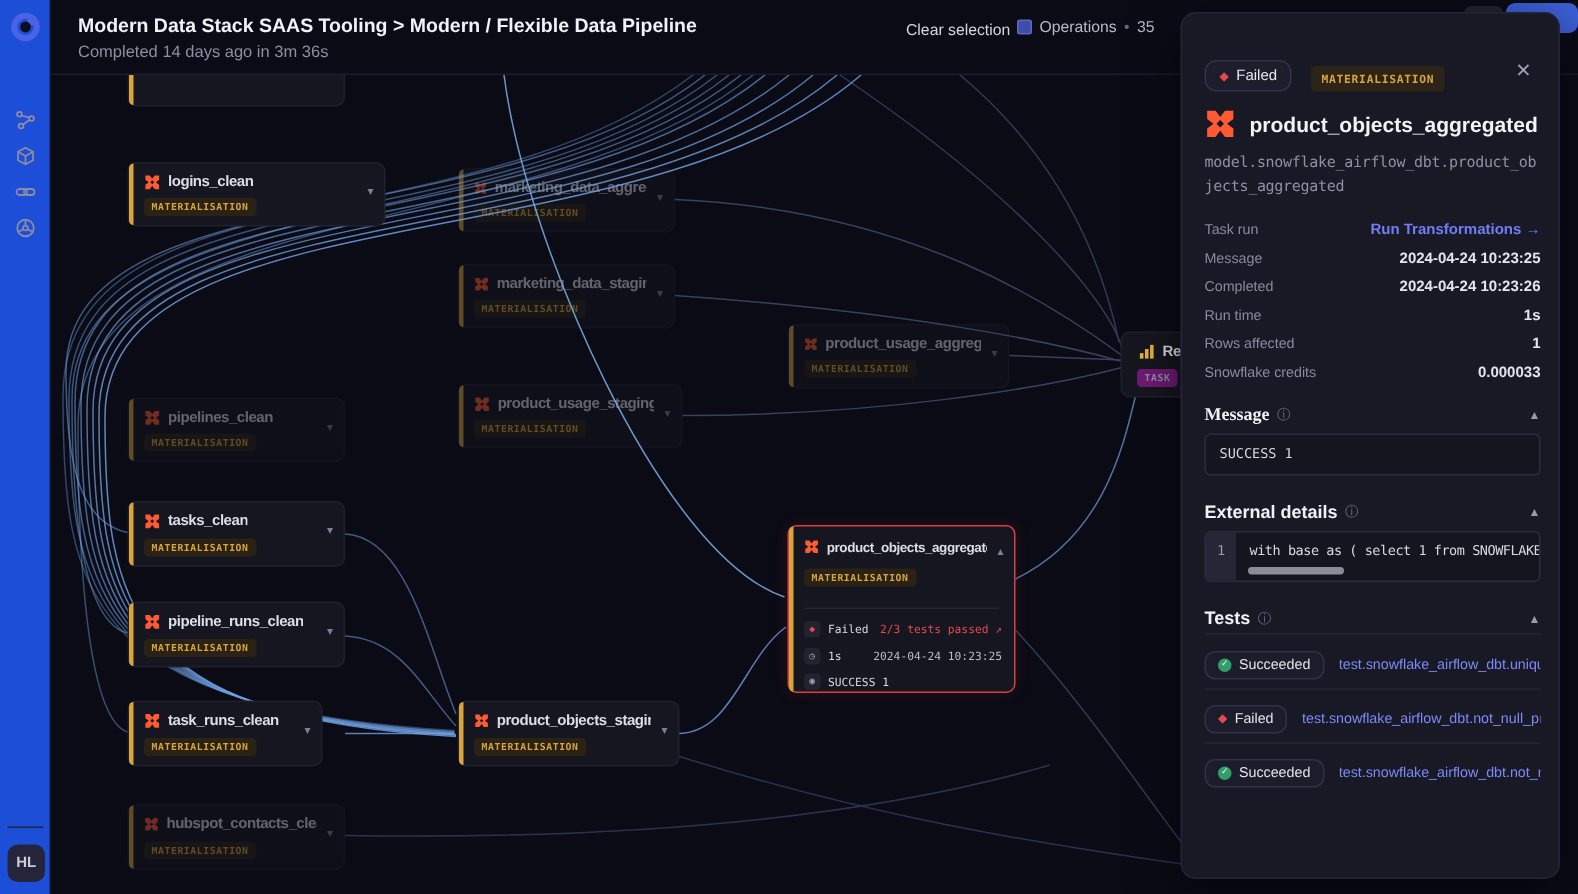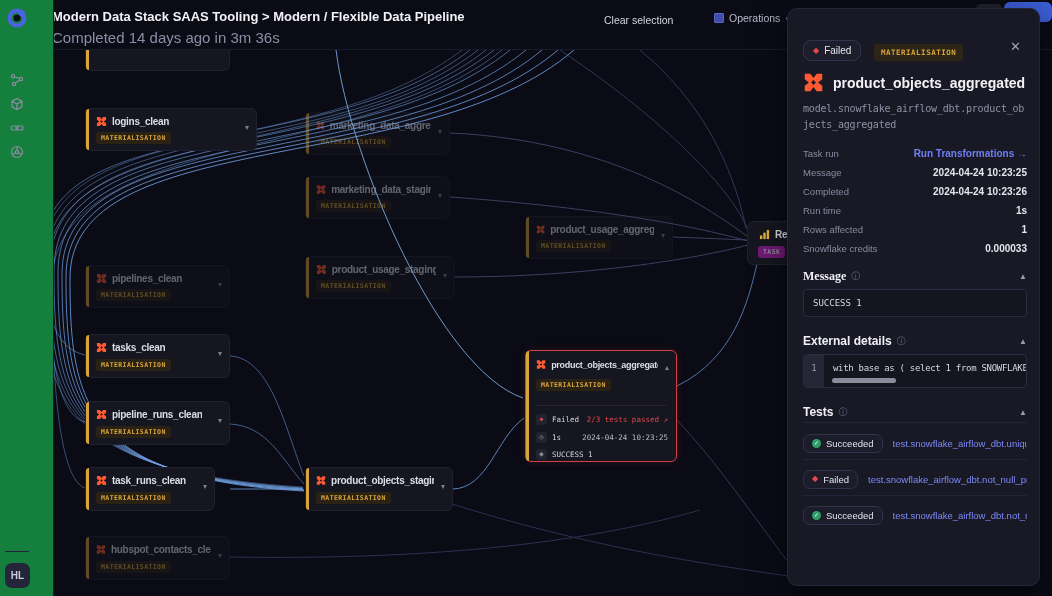--- a/index.html
+++ b/index.html
@@ -1,40 +1,40 @@
 <!DOCTYPE html>
 <html><head>
 <meta charset="utf-8">
 <style>
   * { margin:0; padding:0; box-sizing:border-box; }
   html,body { width:1052px; height:596px; overflow:hidden; background:#0a0b15;
     font-family:"Liberation Sans", sans-serif; }
   #app { position:relative; width:1052px; height:596px; }
 
   
-  .sidebar { position:absolute; left:0; top:0; width:54px; height:596px;
-    background:#15803d; border-right:1px solid #191a2b; z-index:30; }
+  .sidebar { position:absolute; left:0; top:0; width:34px; height:596px;
+    background:#1d4ed8; border-right:1px solid #191a2b; z-index:30; }
   .logo { position:absolute; left:6px; top:7px; width:22px; height:22px; }
   .side-icons { position:absolute; left:0; top:68px; width:34px; }
   .sicon { width:34px; height:24px; display:flex; align-items:center; justify-content:center;
     color:#8b8ca3; cursor:pointer; }
   .sicon svg { stroke:#8b8ca3; }
   .side-divider { position:absolute; left:5px; top:551px; width:24px; height:1px; background:#23243a; }
   .avatar { position:absolute; left:5px; top:563px; width:25px; height:25px; border-radius:7px;
     background:#24243a; color:#cbccd8; font-size:10px; font-weight:bold;
     display:flex; align-items:center; justify-content:center; }
 
   
   .header { position:absolute; left:34px; top:0; width:1018px; height:50px;
     background:#0a0b15; border-bottom:1px solid #1b1c2e; z-index:10; }
   .crumb { position:absolute; left:18px; top:9px; font-size:13px; font-weight:bold; color:#f1f1f6; }
-  .subtitle { position:absolute; left:18px; top:29px; font-size:15px; color:#8d8ea4; }
+  .subtitle { position:absolute; left:18px; top:29px; font-size:11px; color:#8d8ea4; }
   .clear-sel { position:absolute; left:570px; top:14px; font-size:10.5px; color:#d4d5e0; cursor:pointer; }
   .ops { position:absolute; left:644px; top:12px; display:flex; align-items:center; gap:5px;
-    font-size:10.5px; color:#b9bac9; cursor:pointer;margin-left:36px; }
+    font-size:10.5px; color:#b9bac9; cursor:pointer; }
   .ops-icon { width:10px; height:10px; border-radius:2px; background:#3f4da8; display:inline-block;
     box-shadow:inset 0 0 0 1px #5a68c5; }
   .succ { position:absolute; left:756px; top:12px; display:flex; align-items:center; gap:5px;
     font-size:10.5px; color:#b9bac9;margin-top:17px; }
   .gcheck { width:10px; height:10px; border-radius:50%; background:#2f9e68; color:#fff;
     font-size:7px; line-height:10px; text-align:center; display:inline-block; }
   .hidden-btn-blue { position:absolute; left:1004px; top:2px; width:48px; height:20px;
     border-radius:6px; background:#3c5fd7; z-index:15; }
   .hidden-btn-dark { position:absolute; left:976px; top:4px; width:26px; height:16px;
     border-radius:5px; background:#23232f; z-index:15; }

